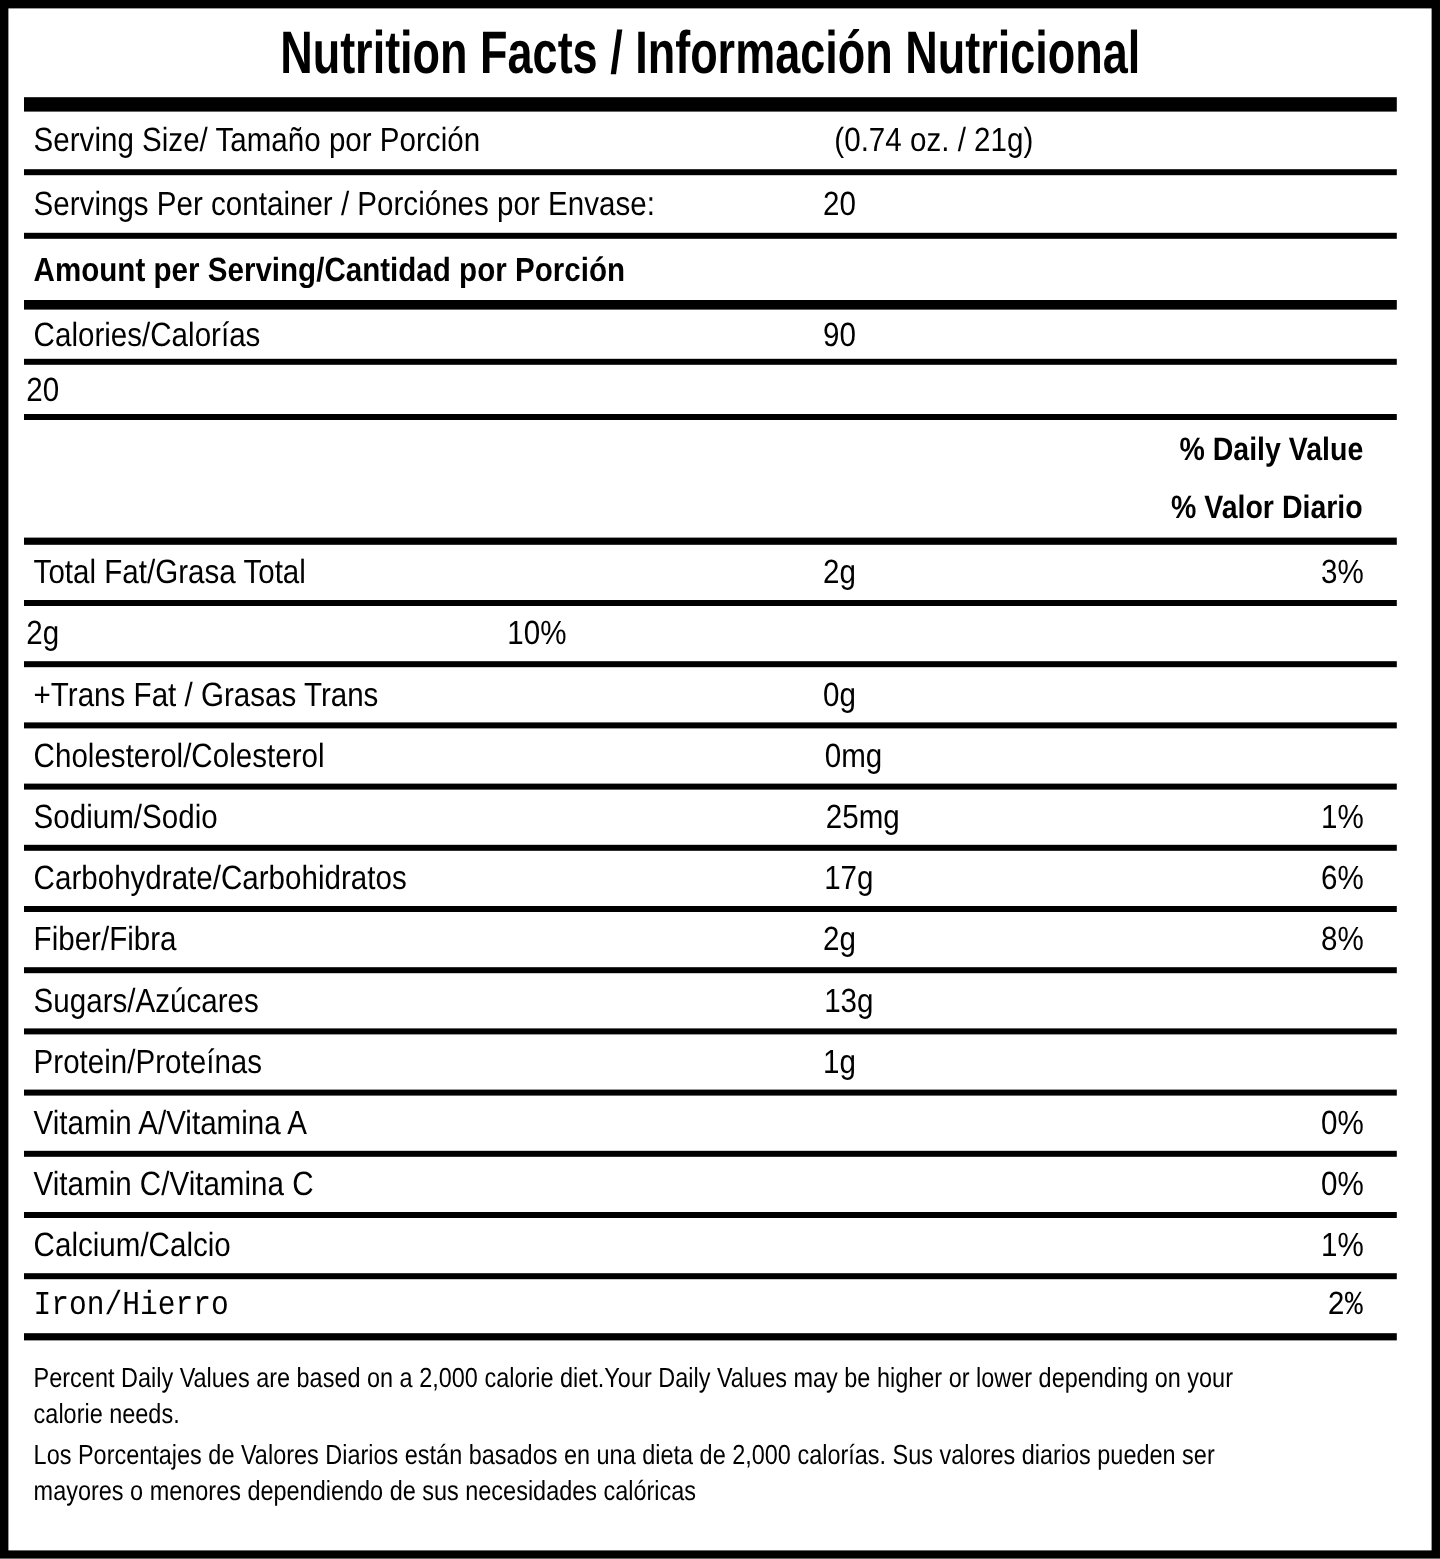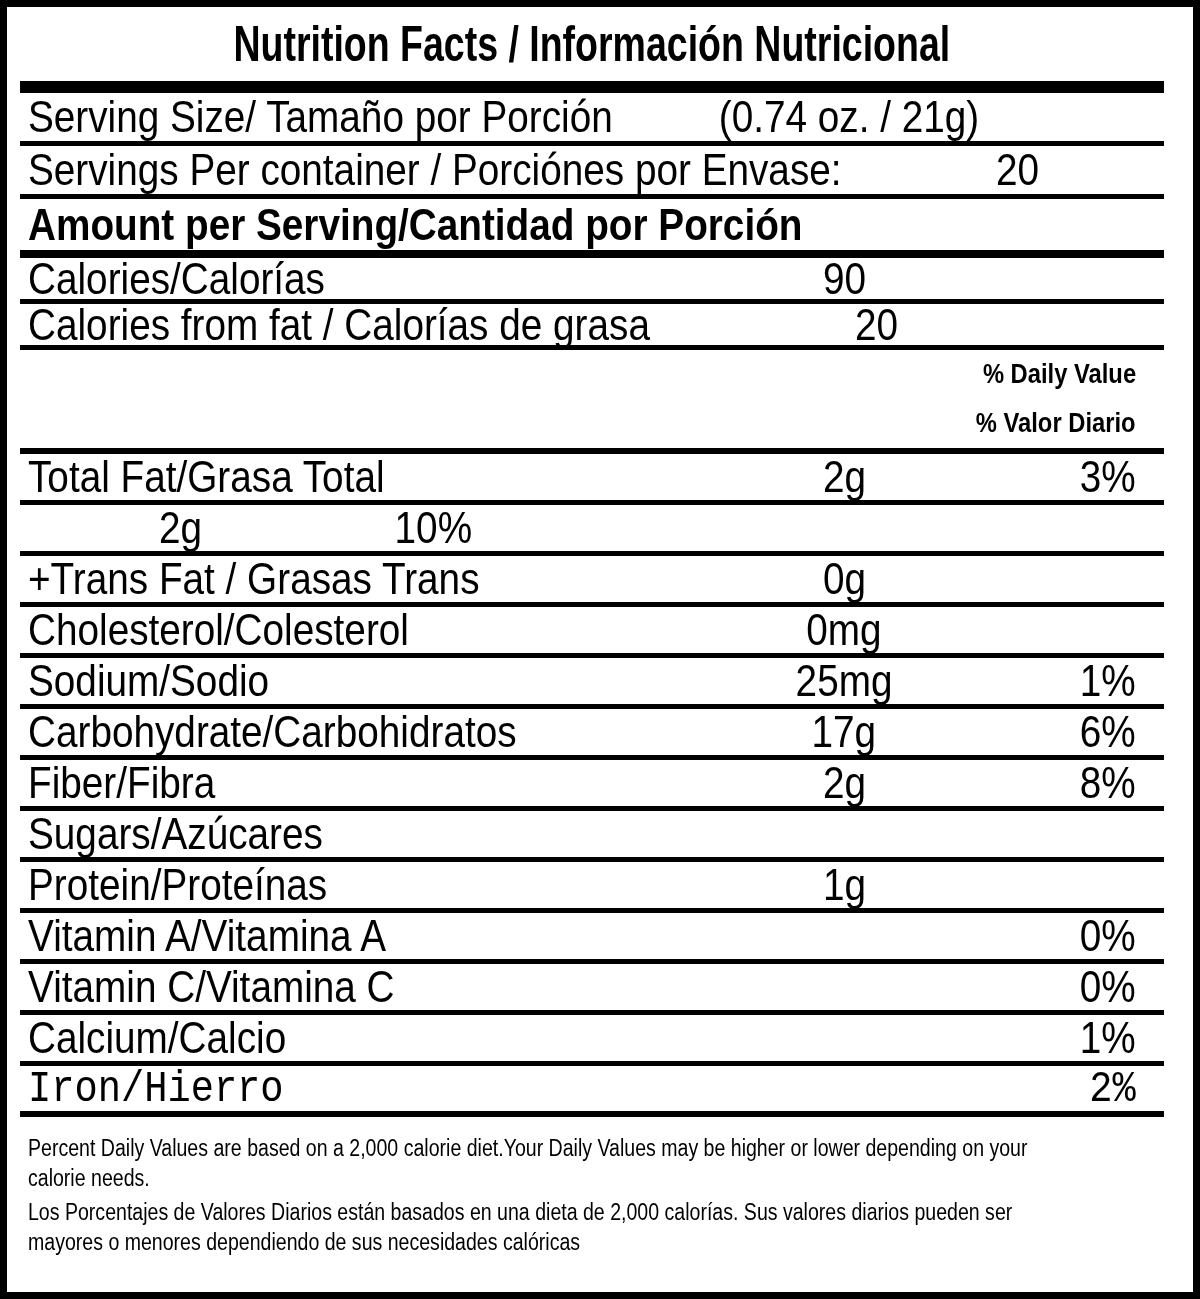--- a/index.html
+++ b/index.html
@@ -22,31 +22,31 @@
   }
 
   .bar { background:#000; }
   .bar.b1 { height:12px; }
   .bar.b2 { height:8px; }
 
   .row {
     display:flex; align-items:center;
     box-sizing:border-box;
     border-bottom:5px solid #000;
-    font-size:44px;
+    font-size:28px;
   }
   .row.h53 { height:53px; }
   .row.h52 { height:46px; }
   .row.h51 { height:51px; }
   .row.nb  { border-bottom:none; }
   .row.bold { font-weight:bold; }
   .row.last { border-bottom-width:6px;font-family:Liberation Mono, monospace; }
 
   .lbl { flex:1; padding-left:8px; white-space:nowrap; overflow:visible; }
-  .amt { width:320px; text-align:center; white-space:nowrap; }
+  .amt { width:320px; white-space:nowrap; }
   .pct { width:160px; text-align:right; padding-right:28px; box-sizing:border-box; white-space:nowrap; }
 
   
   .cx  { display:inline-block; transform:scaleX(0.88); transform-origin:0 50%; white-space:nowrap; }
   .cxc { display:inline-block; transform:scaleX(0.88); transform-origin:50% 50%; white-space:nowrap; }
   .cxr { display:inline-block; transform:scaleX(0.88); transform-origin:100% 50%; white-space:nowrap; }
 
   .dv {
     box-sizing:border-box;
     height:104px;
@@ -95,21 +95,20 @@
 
     <div class="bar b2"></div>
 
     <div class="row h52">
       <span class="lbl"><span class="cx">Calories/Calorías</span></span>
       <span class="amt"><span class="cxc">90</span></span>
       <span class="pct"></span>
     </div>
 
     <div class="row h52">
-      <span class="lbl"><span class="cx">Calories from fat / Calorías de grasa</span></span>
       <span class="amt"><span class="cxc">20</span></span>
       <span class="pct"></span>
     </div>
 
     <div class="dv">
       <span class="cxr">% Daily Value</span>
       <span class="cxr">% Valor Diario</span>
     </div>
 
     <div id="nutrients">
@@ -149,20 +148,21 @@
   </div>
 
   <div class="row h51 nutrient">
     <span class="lbl"><span class="cx">Fiber/Fibra</span></span>
     <span class="amt"><span class="cxc">2g</span></span>
     <span class="pct"><span class="cxr">8%</span></span>
   </div>
 
   <div class="row h51 nutrient">
     <span class="lbl"><span class="cx">Sugars/Azúcares</span></span>
+    <span class="amt"><span class="cxc">13g</span></span>
     <span class="pct"><span class="cxr"></span></span>
   </div>
 
   <div class="row h51 nutrient">
     <span class="lbl"><span class="cx">Protein/Proteínas</span></span>
     <span class="amt"><span class="cxc">1g</span></span>
     <span class="pct"><span class="cxr"></span></span>
   </div>
 
   <div class="row h51 nutrient">

